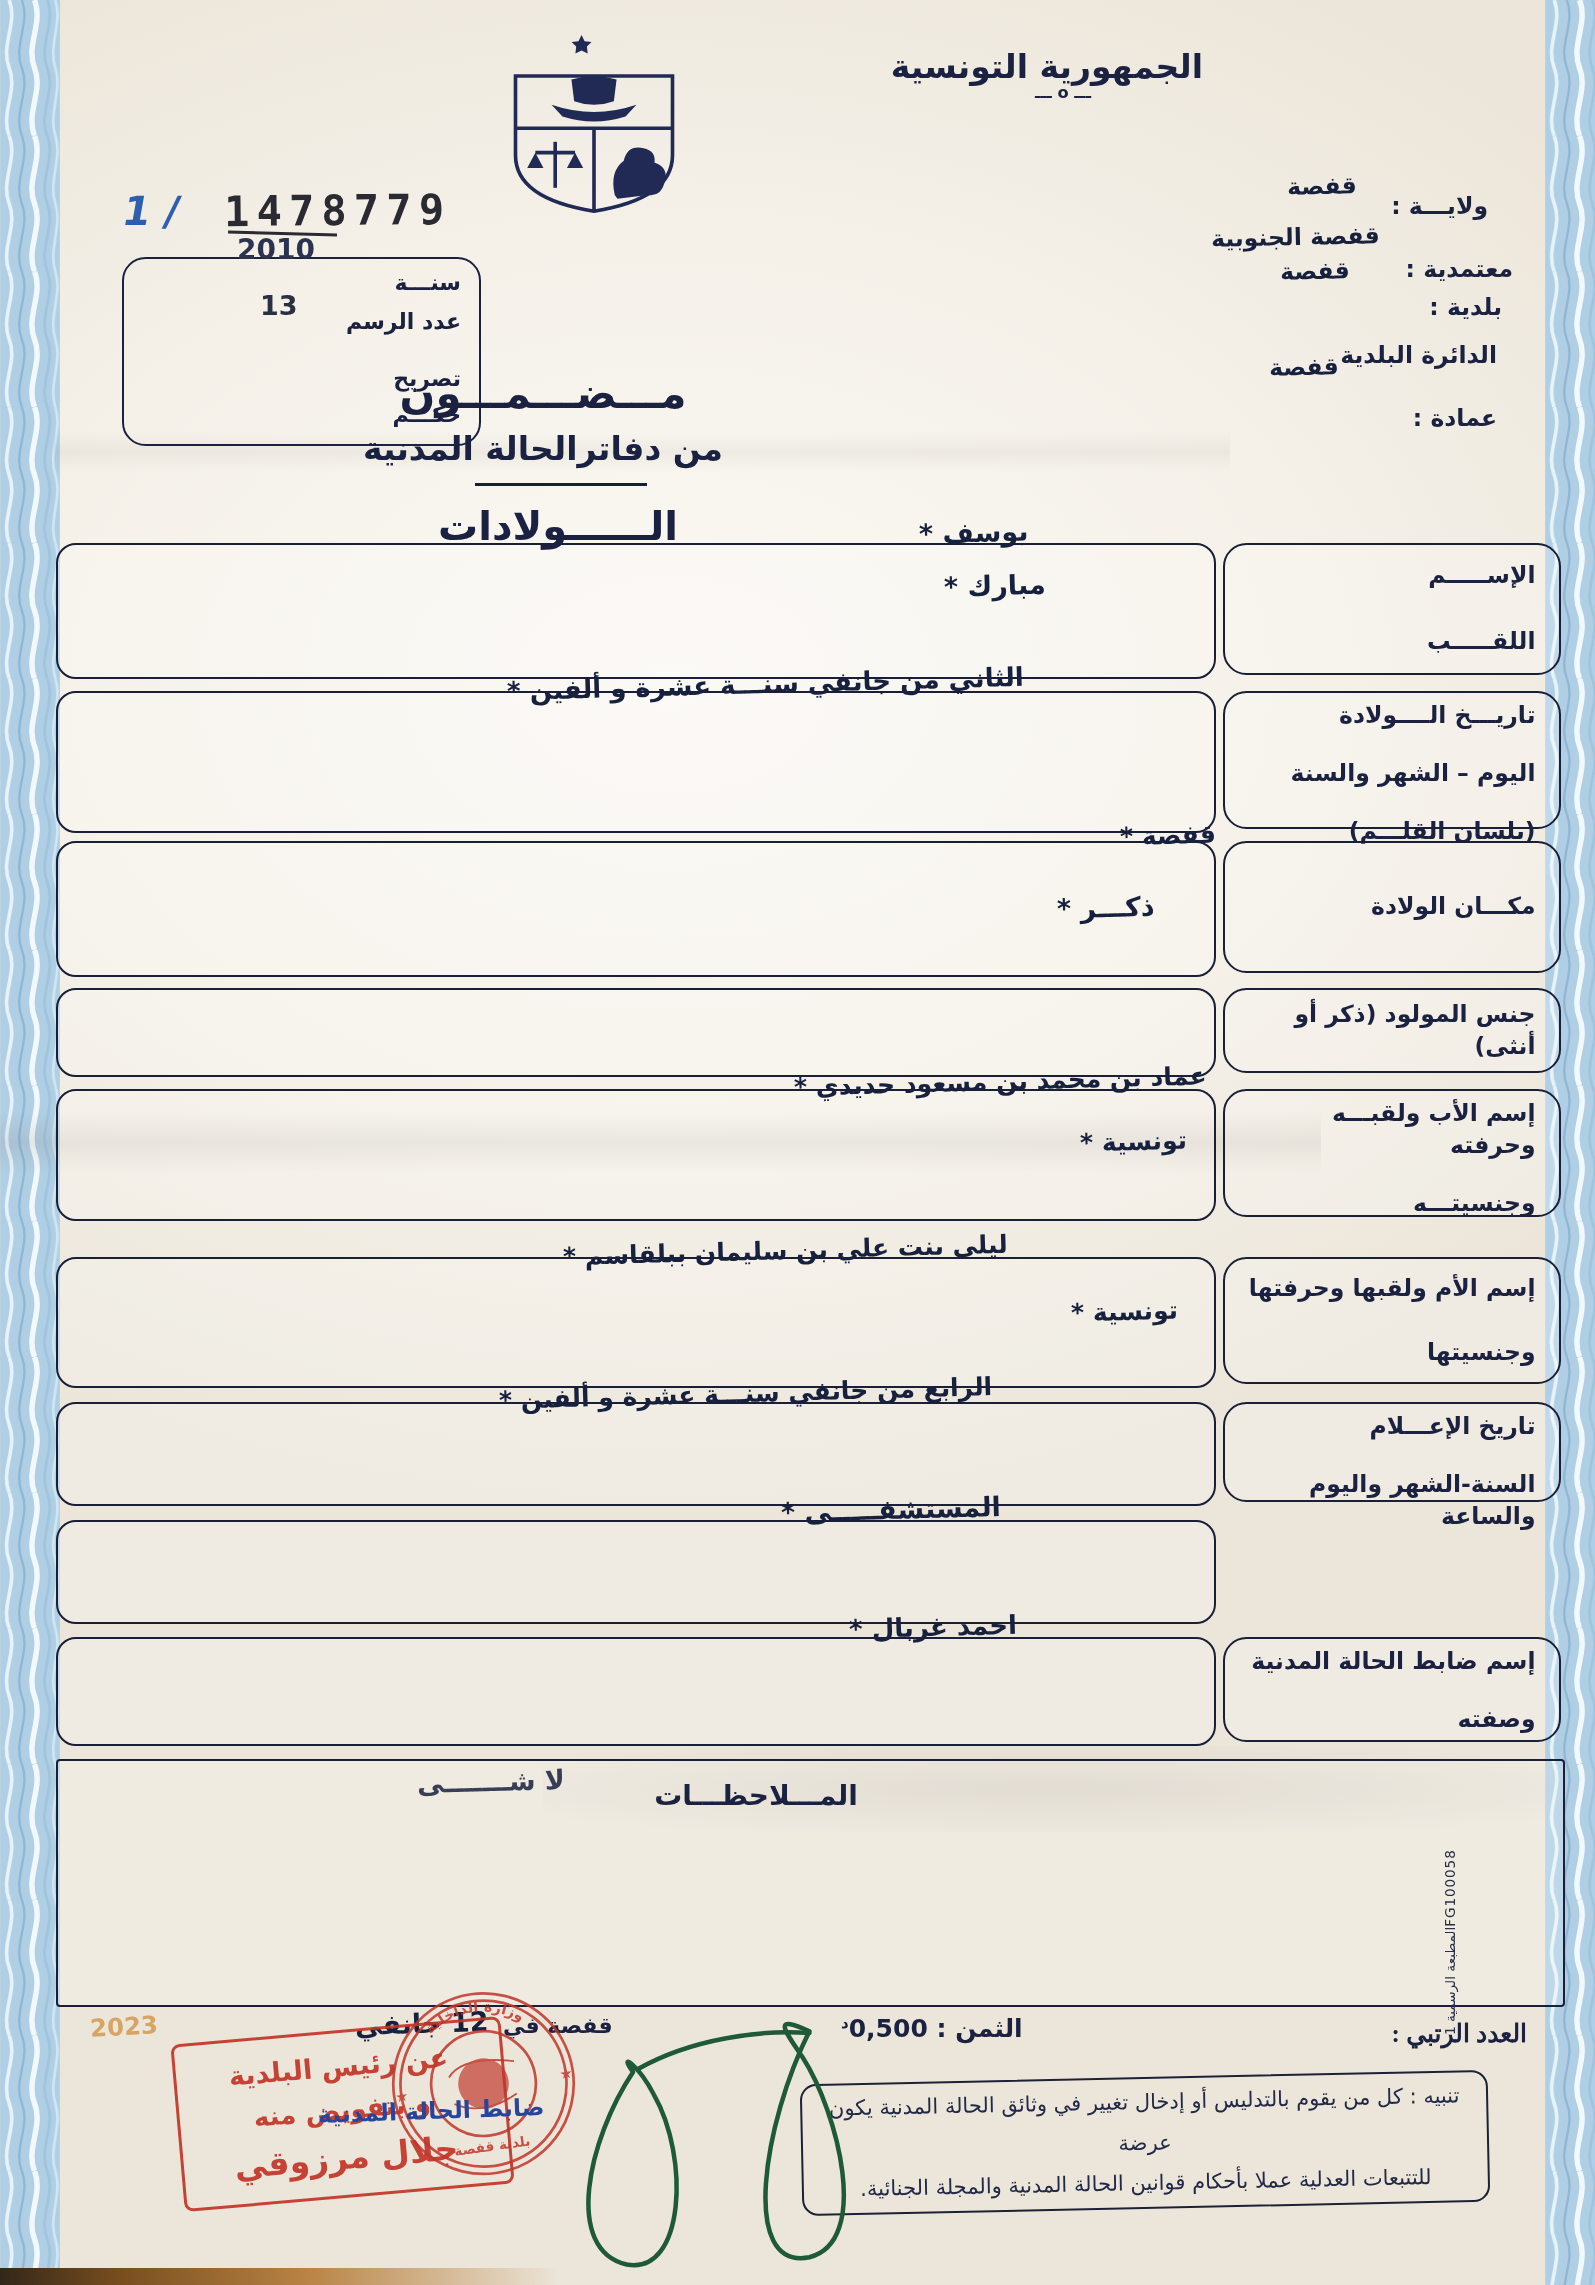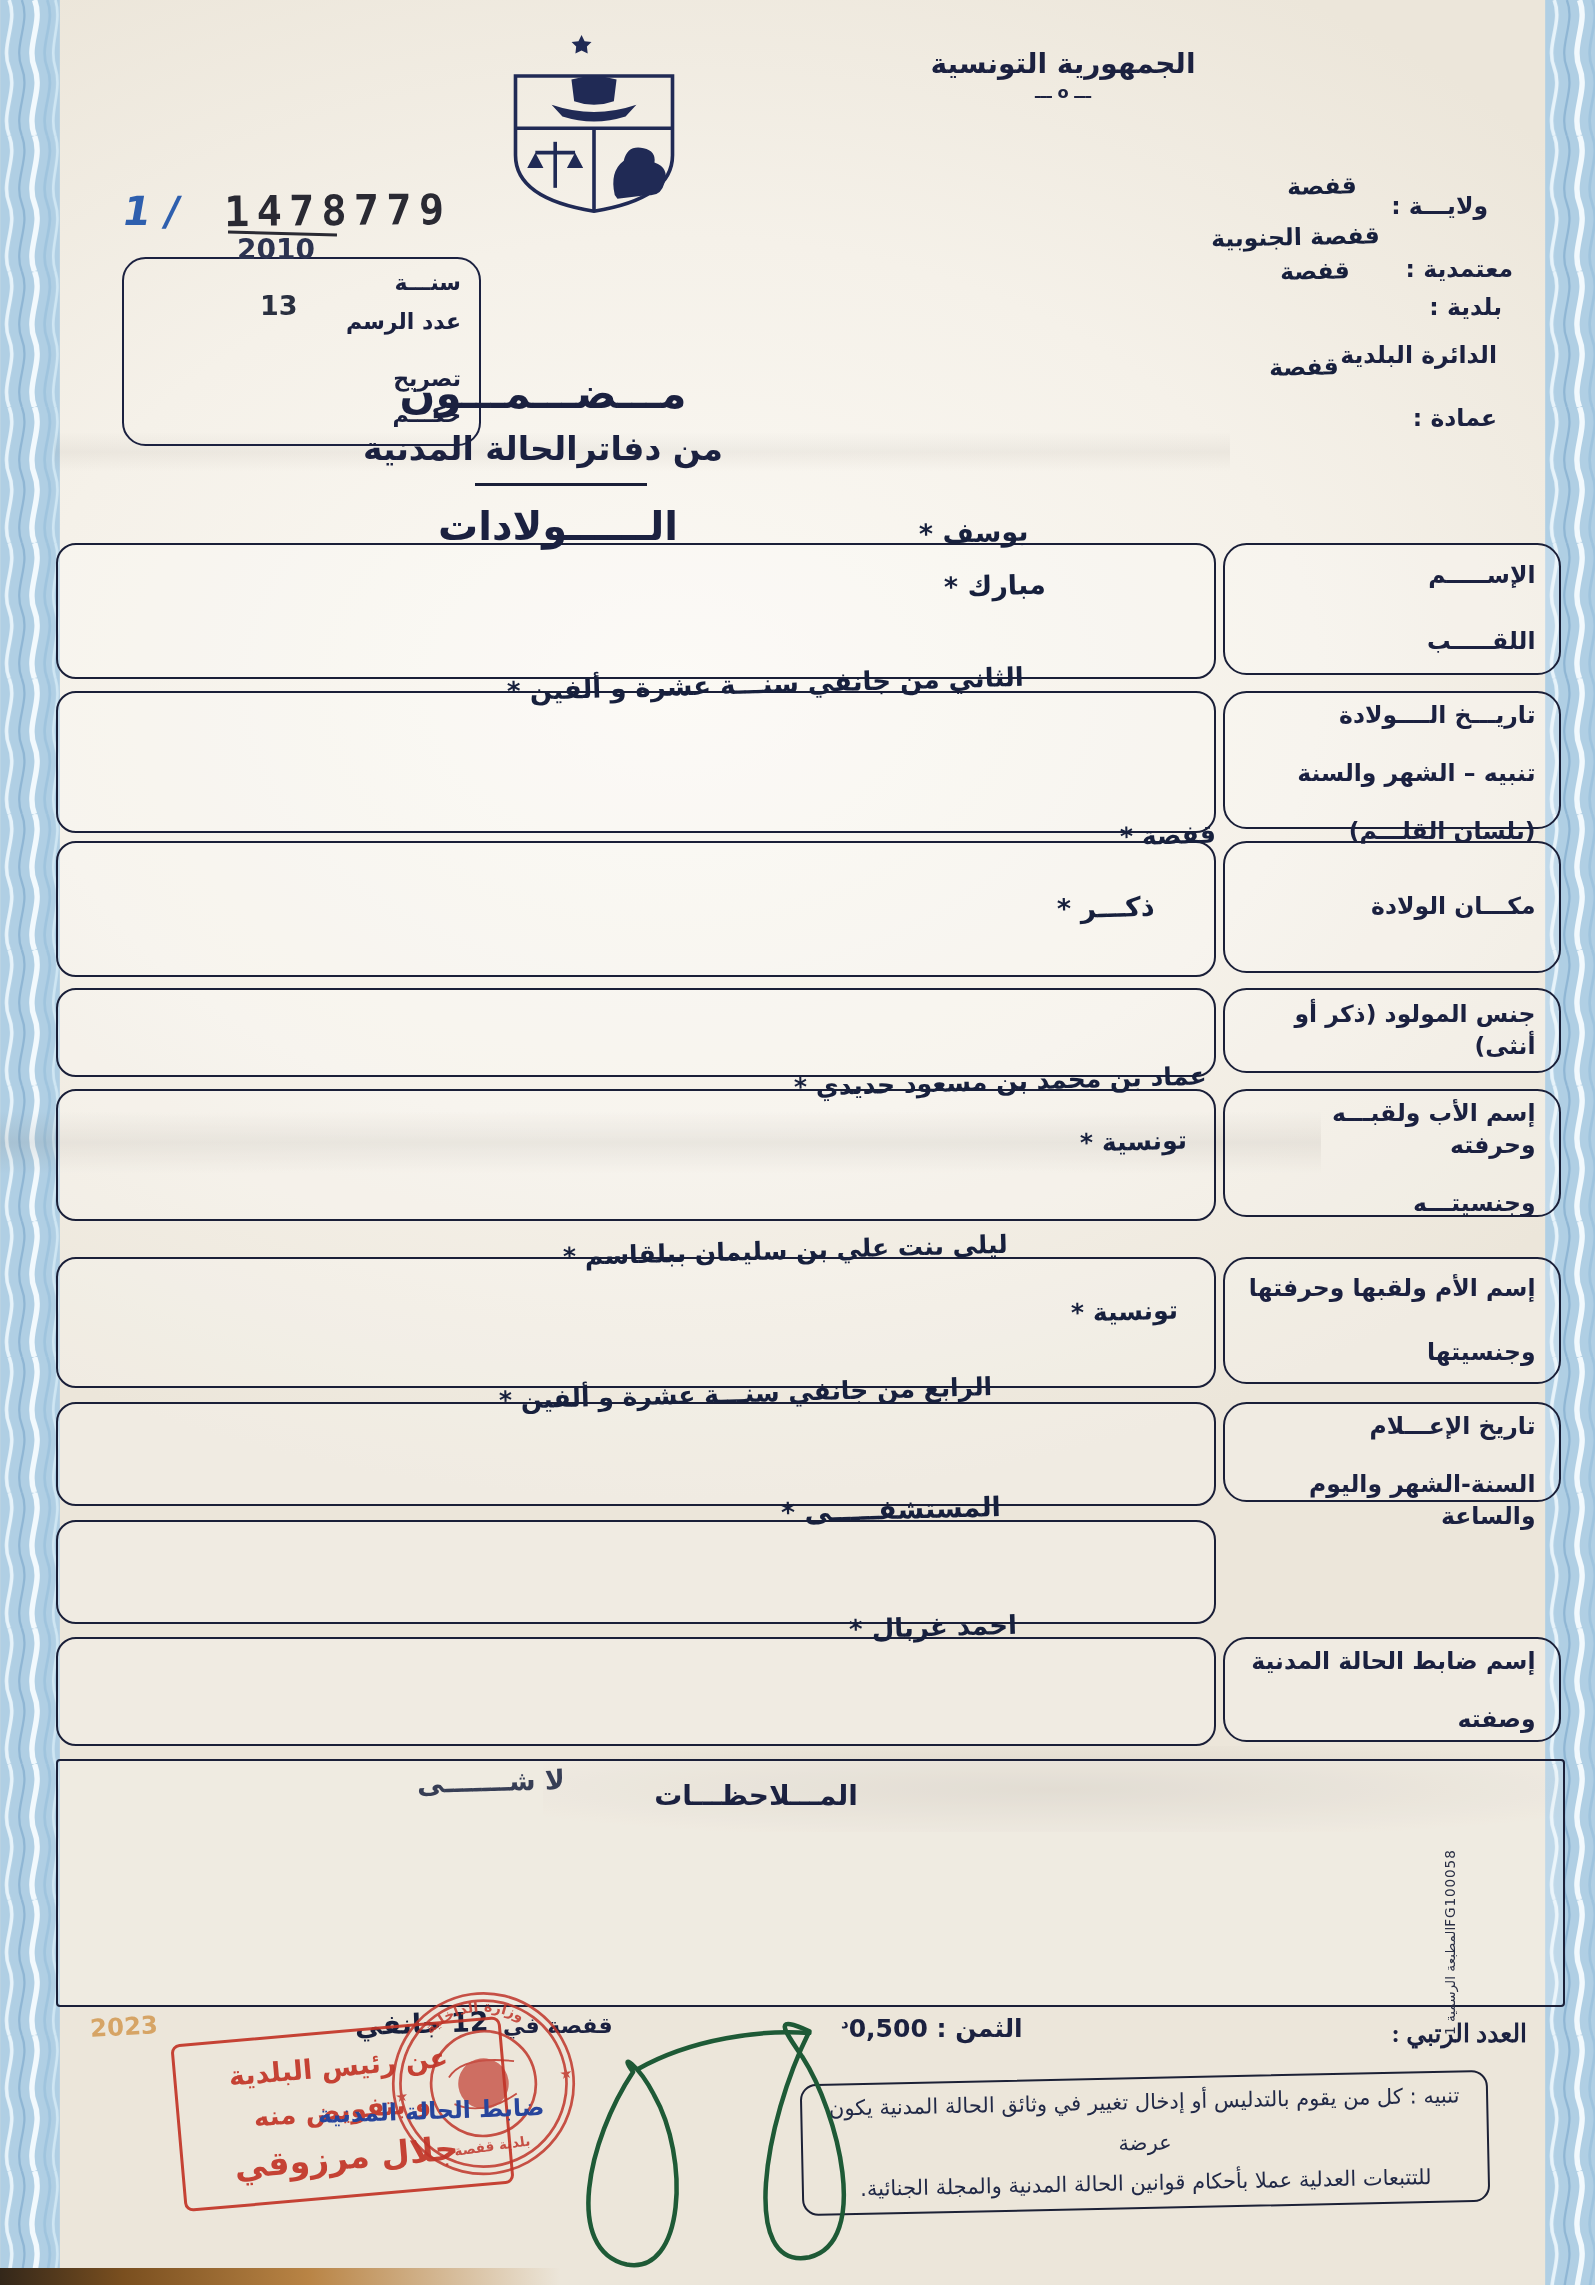--- a/index.html
+++ b/index.html
@@ -79,21 +79,21 @@
       <line x1="105" y1="120" x2="105" y2="211"></line>
       <path d="M80,66 Q105,58 130,66 L127,90 Q105,98 83,90 Z" fill="#202a55" stroke="none"></path>
       <path d="M58,94 Q105,110 152,94 L140,107 Q105,118 70,107 Z" fill="#202a55" stroke="none"></path>
       <line x1="62" y1="135" x2="62" y2="186"></line>
       <line x1="40" y1="147" x2="84" y2="147"></line>
       <path d="M40,147 l-9,17 h18 z M84,147 l-9,17 h18 z" fill="#202a55" stroke="none"></path>
       <path d="M128,194 q-6,-26 10,-38 q4,-18 22,-14 q14,3 12,16 q17,6 11,23 q-4,15 -18,13 l-34,4 z" fill="#202a55" stroke="none"></path>
     </g>
   </svg>
 
-  <div class="abs print" style="left:923px;top:47px;width:280px;text-align:center;font-size:28px;z-index:4;">الجمهورية التونسية</div>
+  <div class="abs print" style="left:923px;top:47px;width:280px;text-align:center;font-size:33px;z-index:4;">الجمهورية التونسية</div>
   <div class="abs print" style="left:923px;top:83px;width:280px;text-align:center;font-size:16.3px;z-index:4;">ـــ o ـــ</div>
 
   <div class="adm adm-v" style="right:239px;top:172px;">قفصة</div>
   <div class="adm" style="right:108px;top:192px;">ولايـــة :</div>
   <div class="adm adm-v" style="right:216px;top:223px;">قفصة الجنوبية</div>
   <div class="adm" style="right:83px;top:255px;">معتمدية :</div>
   <div class="adm adm-v" style="right:246px;top:257px;">قفصة</div>
   <div class="adm" style="right:94px;top:293px;">بلدية :</div>
   <div class="adm" style="right:99px;top:341px;">الدائرة البلدية</div>
   <div class="adm adm-v" style="right:257px;top:353px;">قفصة</div>
@@ -126,21 +126,21 @@
   <div class="cbox r6"></div>
   <div class="cbox r7"></div>
   <div class="cbox r8"></div>
 
   <div class="lbox r0">
     <span class="lbl-line">الإســـــم</span>
     <span class="lbl-line">اللقـــــب</span>
   </div>
   <div class="lbox r1">
     <span class="lbl-line">تاريـــخ الــــولادة</span>
-    <span class="lbl-line">تنبيه – الشهر والسنة</span>
+    <span class="lbl-line">اليوم – الشهر والسنة</span>
     <span class="lbl-line">(بلسان القلـــم)</span>
   </div>
   <div class="lbox r2">
     <span class="lbl-line">مكـــان الولادة</span>
   </div>
   <div class="lbox r3">
     <span class="lbl-line">جنس المولود (ذكر أو أنثى)</span>
   </div>
   <div class="lbox r4">
     <span class="lbl-line">إسم الأب ولقبـــه وحرفته</span>

